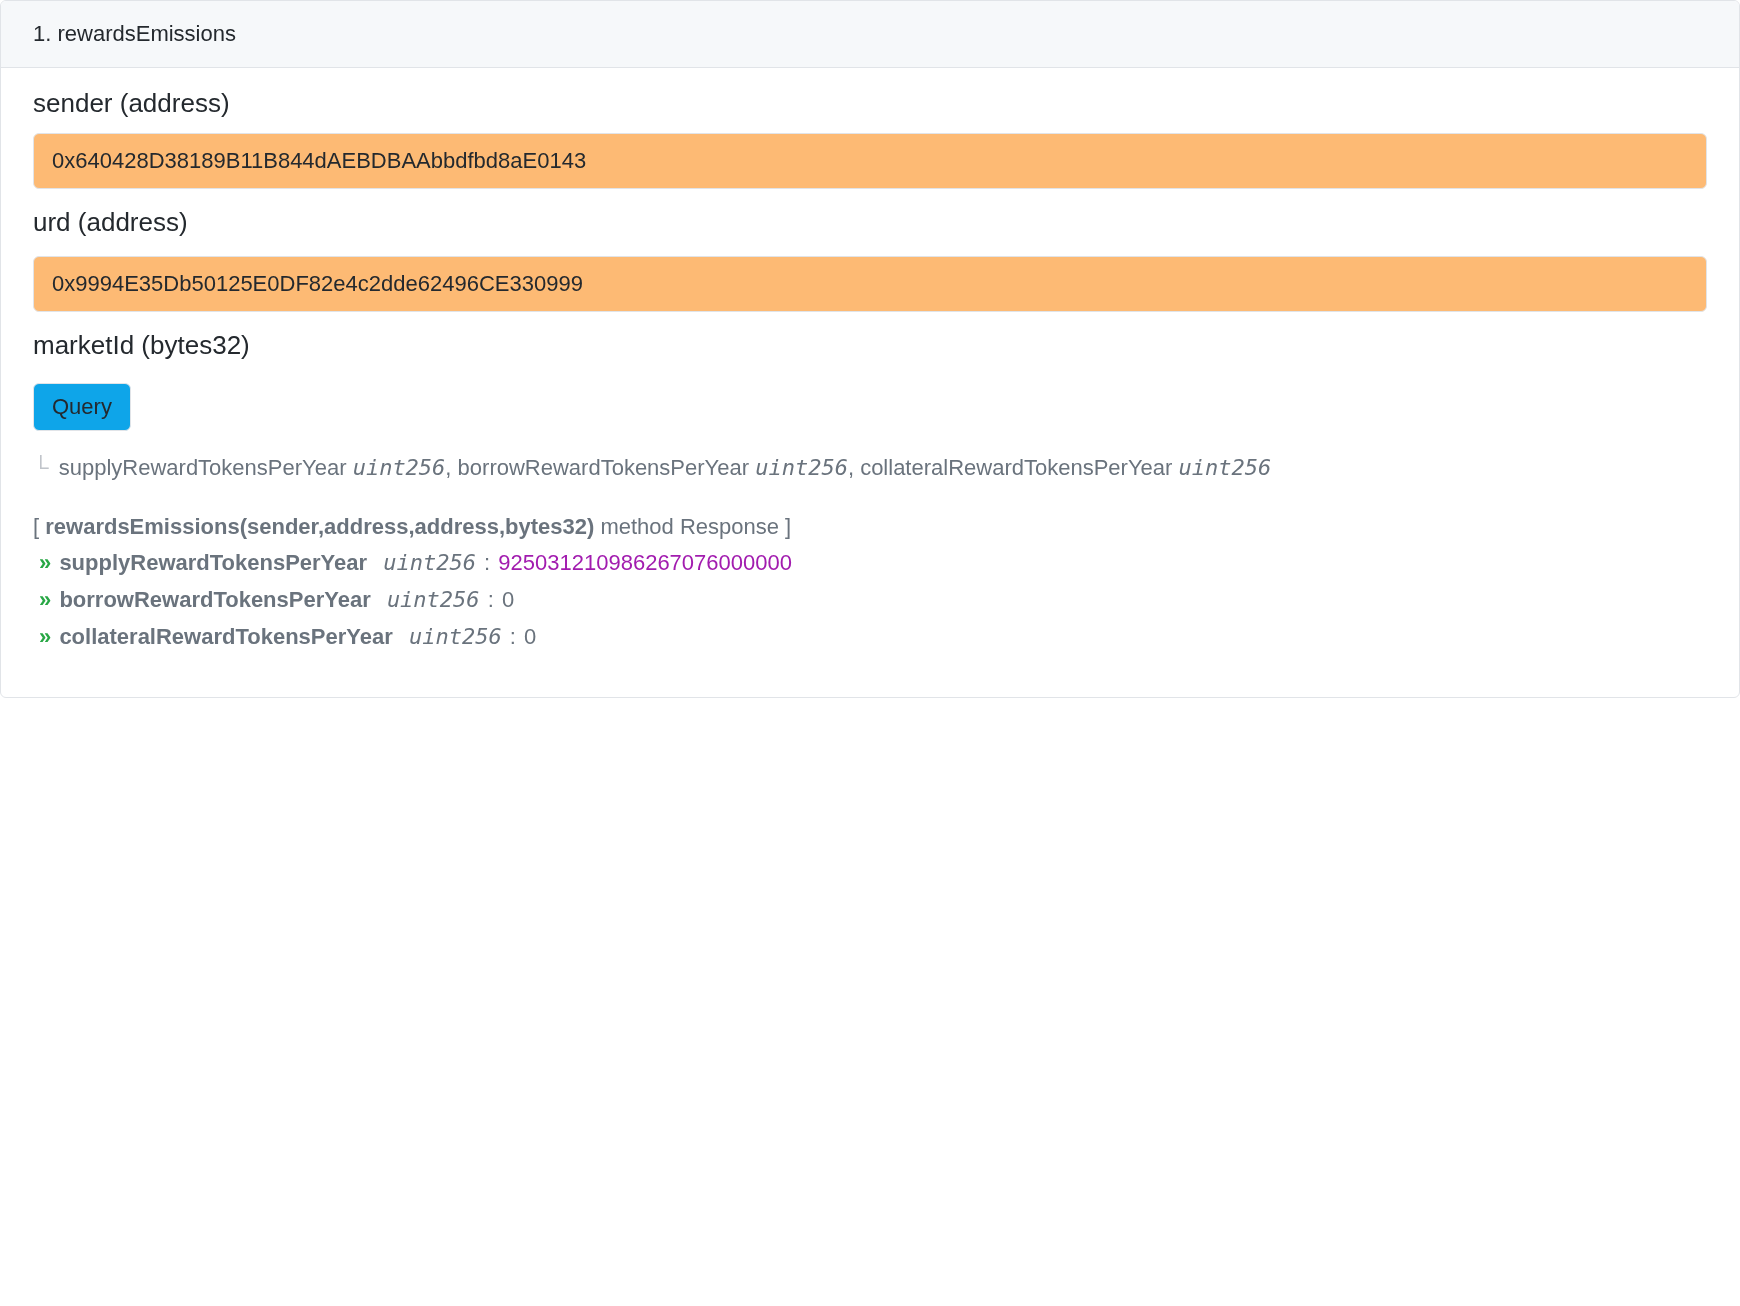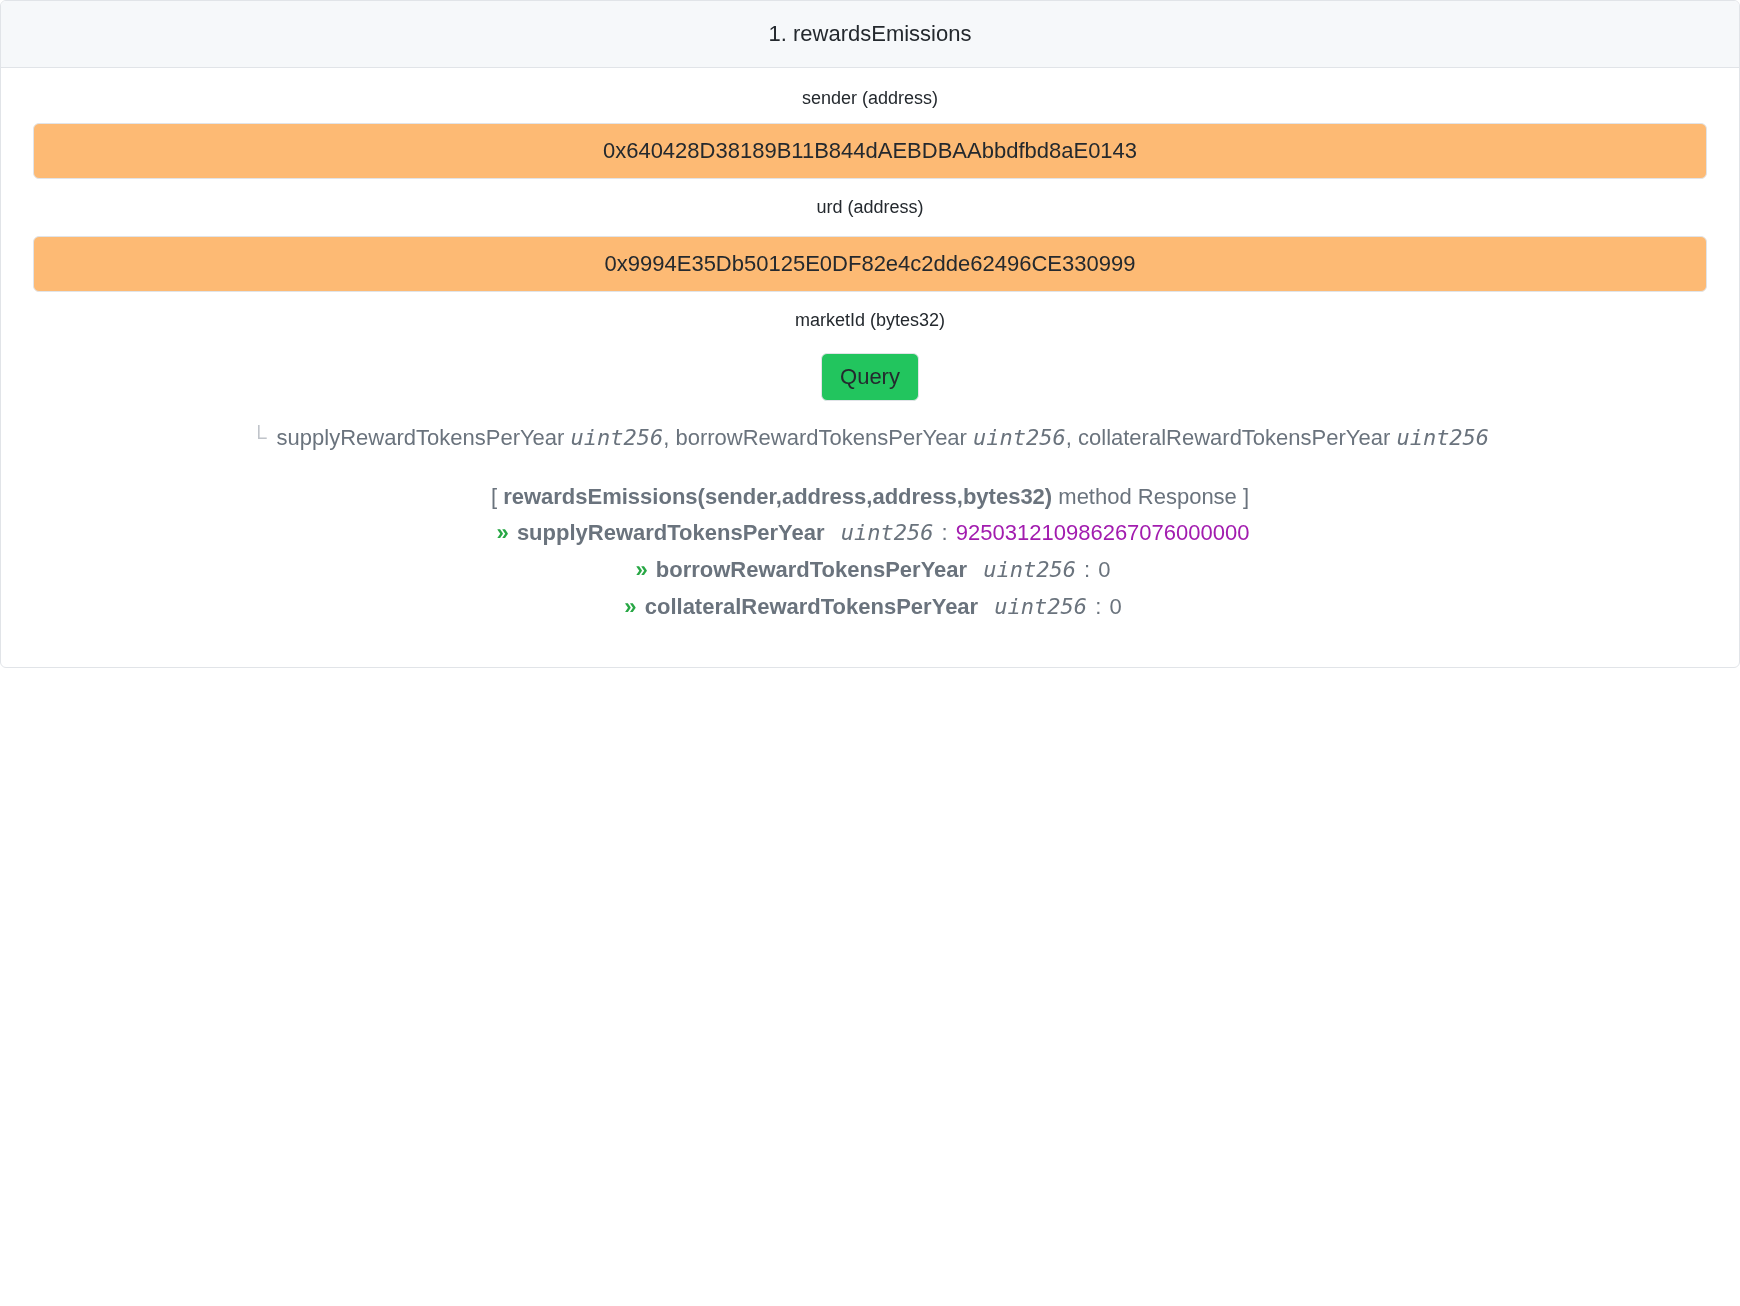--- a/index.html
+++ b/index.html
@@ -1,15 +1,15 @@
 <!DOCTYPE html>
 <html><head>
   <meta charset="utf-8">
   <style>
-    * { box-sizing: border-box; margin: 0; padding: 0; text-align: center; }
+    * { box-sizing: border-box; margin: 0; padding: 0; }
     body {
       font-family: -apple-system, BlinkMacSystemFont, "Segoe UI", Helvetica, Arial, sans-serif;
       background: #ffffff;
       color: #24292e;
       padding: 0;
     }
     .panel {
       border: 1px solid #e1e4e8;
       border-radius: 6px;
       margin: 0;
@@ -23,40 +23,40 @@
       color: #24292e;
       font-weight: 400;
     }
     .panel-body {
       padding: 20px 32px 40px 32px;
     }
     .field {
       margin-bottom: 18px;
     }
     .field-label {
-      font-size: 18px;
+      font-size: 26px;
       color: #24292e;
       margin-bottom: 14px;
       font-weight: 400;
     }
     .field-input {
       width: 100%;
       padding: 14px 18px;
       font-size: 22px;
       font-family: inherit;
       background: #fdba74;
       border: 1px solid #e1e4e8;
       border-radius: 6px;
       color: #24292e;
     }
     .query-btn {
       display: inline-block;
       padding: 10px 18px;
       font-size: 22px;
-      background: #22c55e;
+      background: #0ea5e9;
       border: 1px solid #e1e4e8;
       border-radius: 6px;
       cursor: pointer;
       color: #24292e;
       margin-top: 4px;
       margin-bottom: 20px;
     }
     .return-sig {
       font-size: 22px;
       color: #6a737d;

